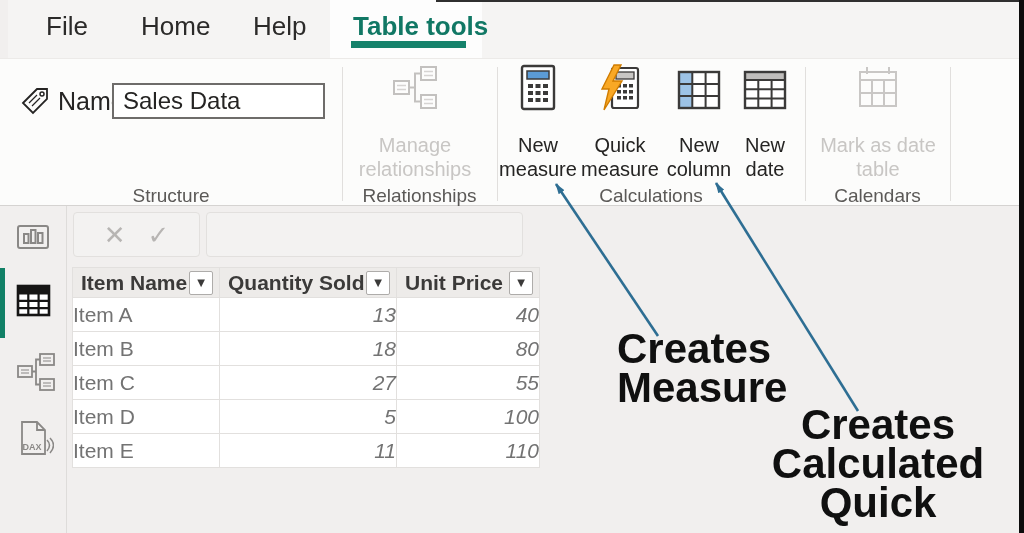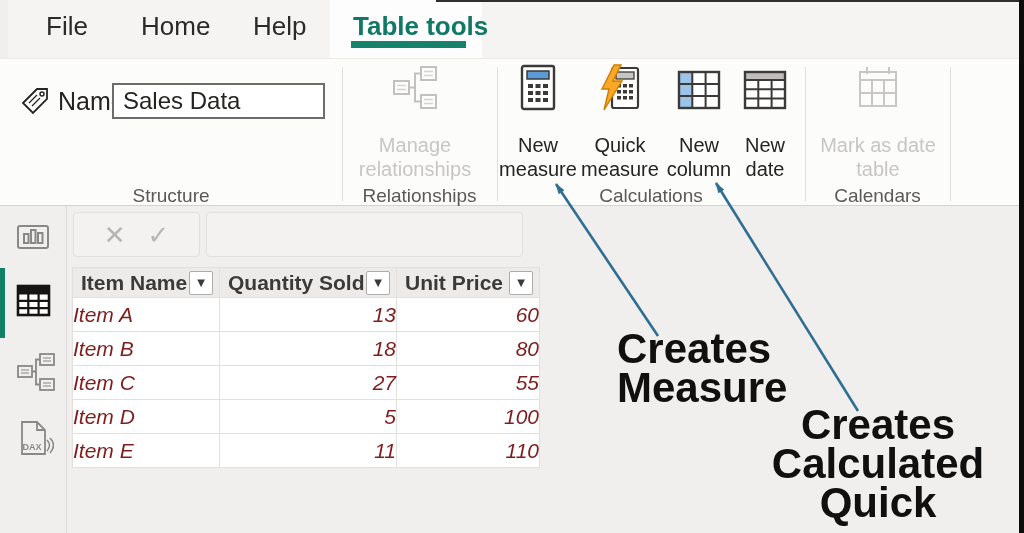--- a/index.html
+++ b/index.html
@@ -37,21 +37,21 @@
   
   .fbox{position:absolute;top:212px;height:45px;background:#f3f2f1;border:1px solid #e2e0de;border-radius:4px;box-sizing:border-box;}
   .fbox1{left:73px;width:127px;display:flex;align-items:center;justify-content:center;gap:22px;}
   .fbox2{left:206px;width:317px;}
   .fglyph{font-family:"DejaVu Sans",sans-serif;font-size:26px;color:#b7b5b3;line-height:1;}
 
   
   table.grid{position:absolute;left:72px;top:267px;border-collapse:collapse;background:#fff;}
   table.grid th,table.grid td{border:1px solid #e2e0de;padding:0;font-size:21px;}
   table.grid th{background:#edebe9;height:29px;color:#3b3a39;font-weight:bold;text-align:left;}
-  table.grid td{height:33px;color:#7f1d1d;background:#fff;font-style:italic;}
+  table.grid td{height:33px;color:#737373;background:#fff;}
   .th-inner{display:flex;align-items:flex-start;padding:0 6px 0 8px;}
   .filter-btn{margin-left:auto;width:22px;height:22px;background:#fff;border:1px solid #aeacaa;border-radius:2px;
               display:flex;align-items:center;justify-content:center;cursor:pointer;}
   .filter-glyph{font-family:"DejaVu Sans",sans-serif;font-size:10px;color:#3b3a39;line-height:1;}
   td.c-item{padding-left:9px;}
   td.c-num{text-align:right;padding-right:12px;font-style:italic;}
   .col-item{width:147px;} .col-qty{width:177px;} .col-price{width:143px;}
 
   
   .annotation{position:absolute;font-size:42px;line-height:39px;font-weight:bold;color:#101010;
@@ -265,21 +265,21 @@
             <span class="filter-glyph">▼</span>
           </span>
         </div>
       </th>
     </tr>
   </thead>
   <tbody>
     <tr>
       <td class="c-item">Item A</td>
       <td class="c-num">13</td>
-      <td class="c-num">60</td>
+      <td class="c-num">40</td>
     </tr>
     <tr>
       <td class="c-item">Item B</td>
       <td class="c-num">18</td>
       <td class="c-num">80</td>
     </tr>
     <tr>
       <td class="c-item">Item C</td>
       <td class="c-num">27</td>
       <td class="c-num">55</td>

